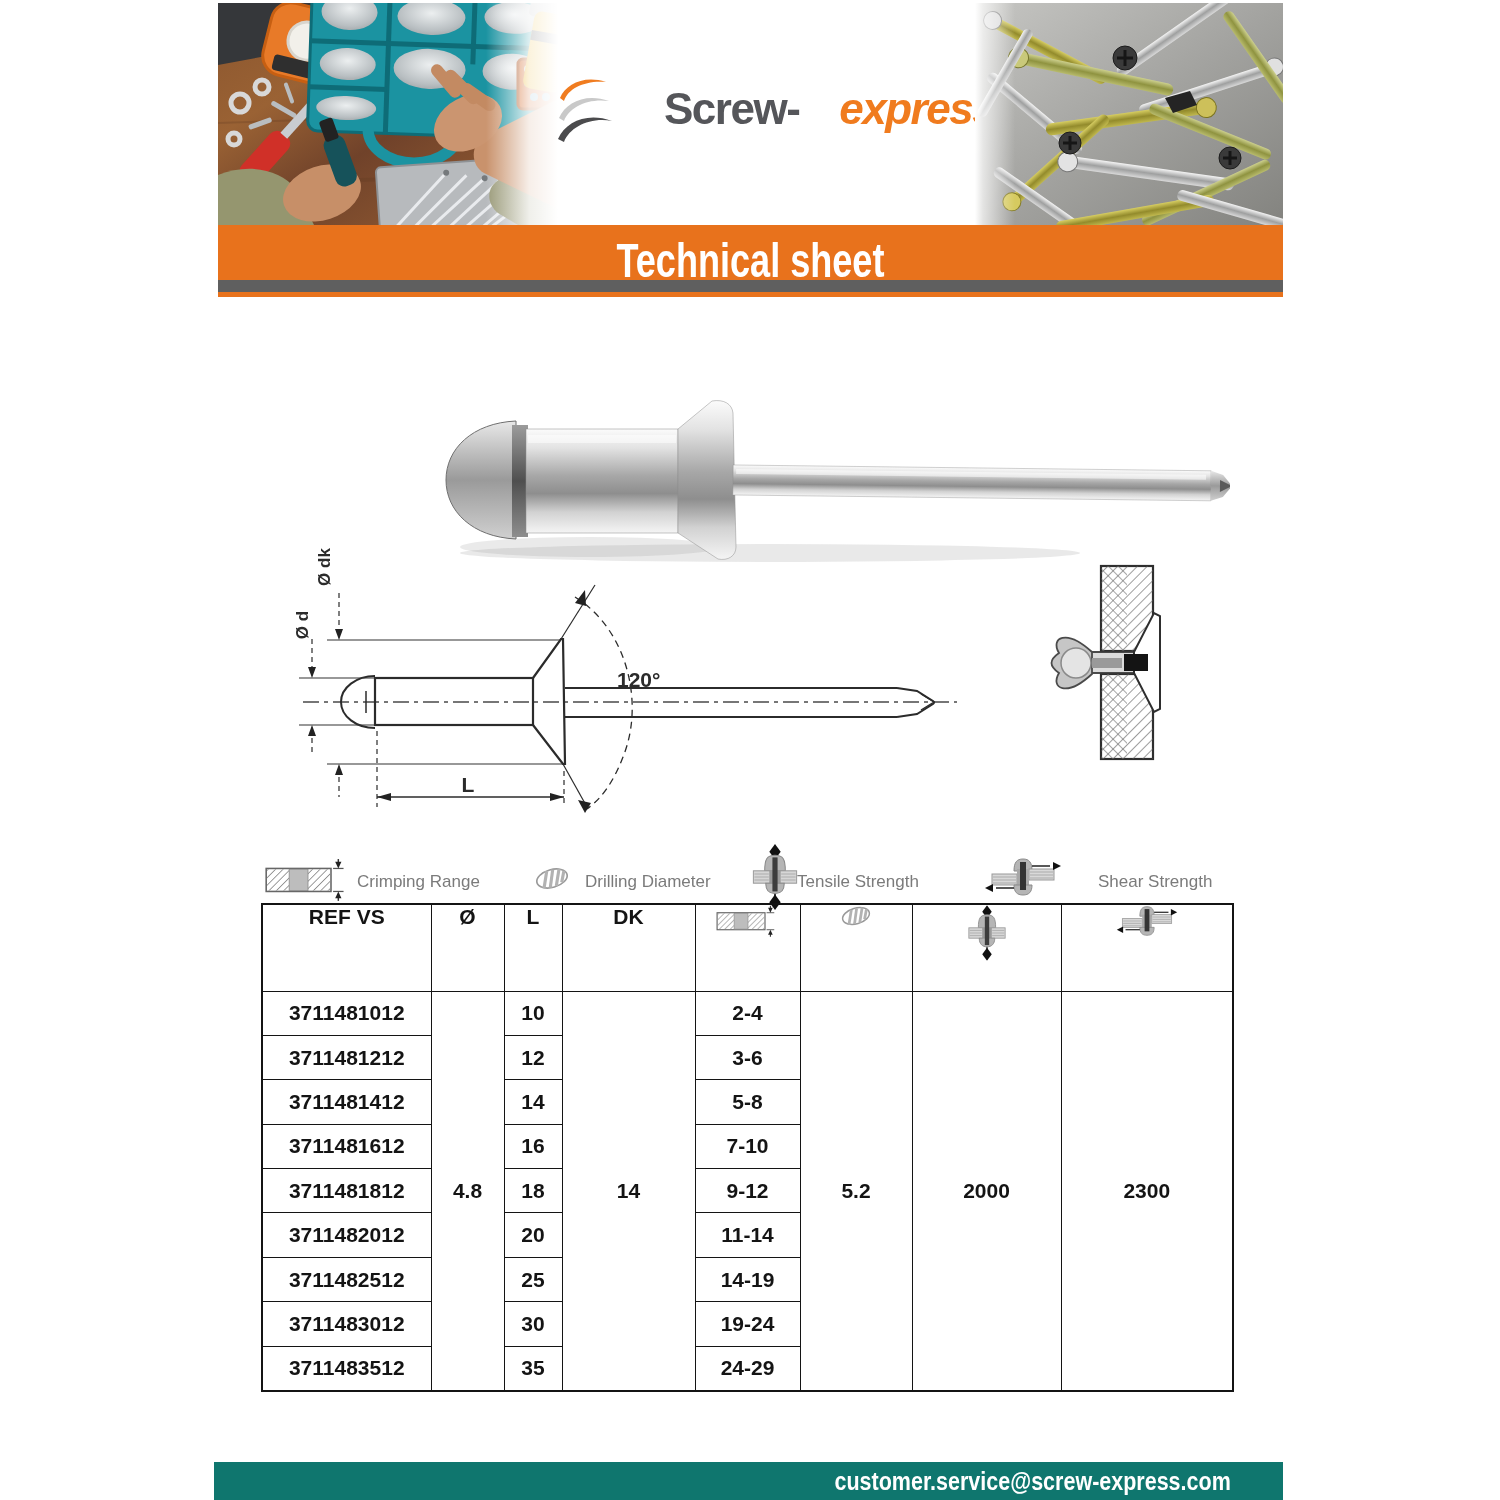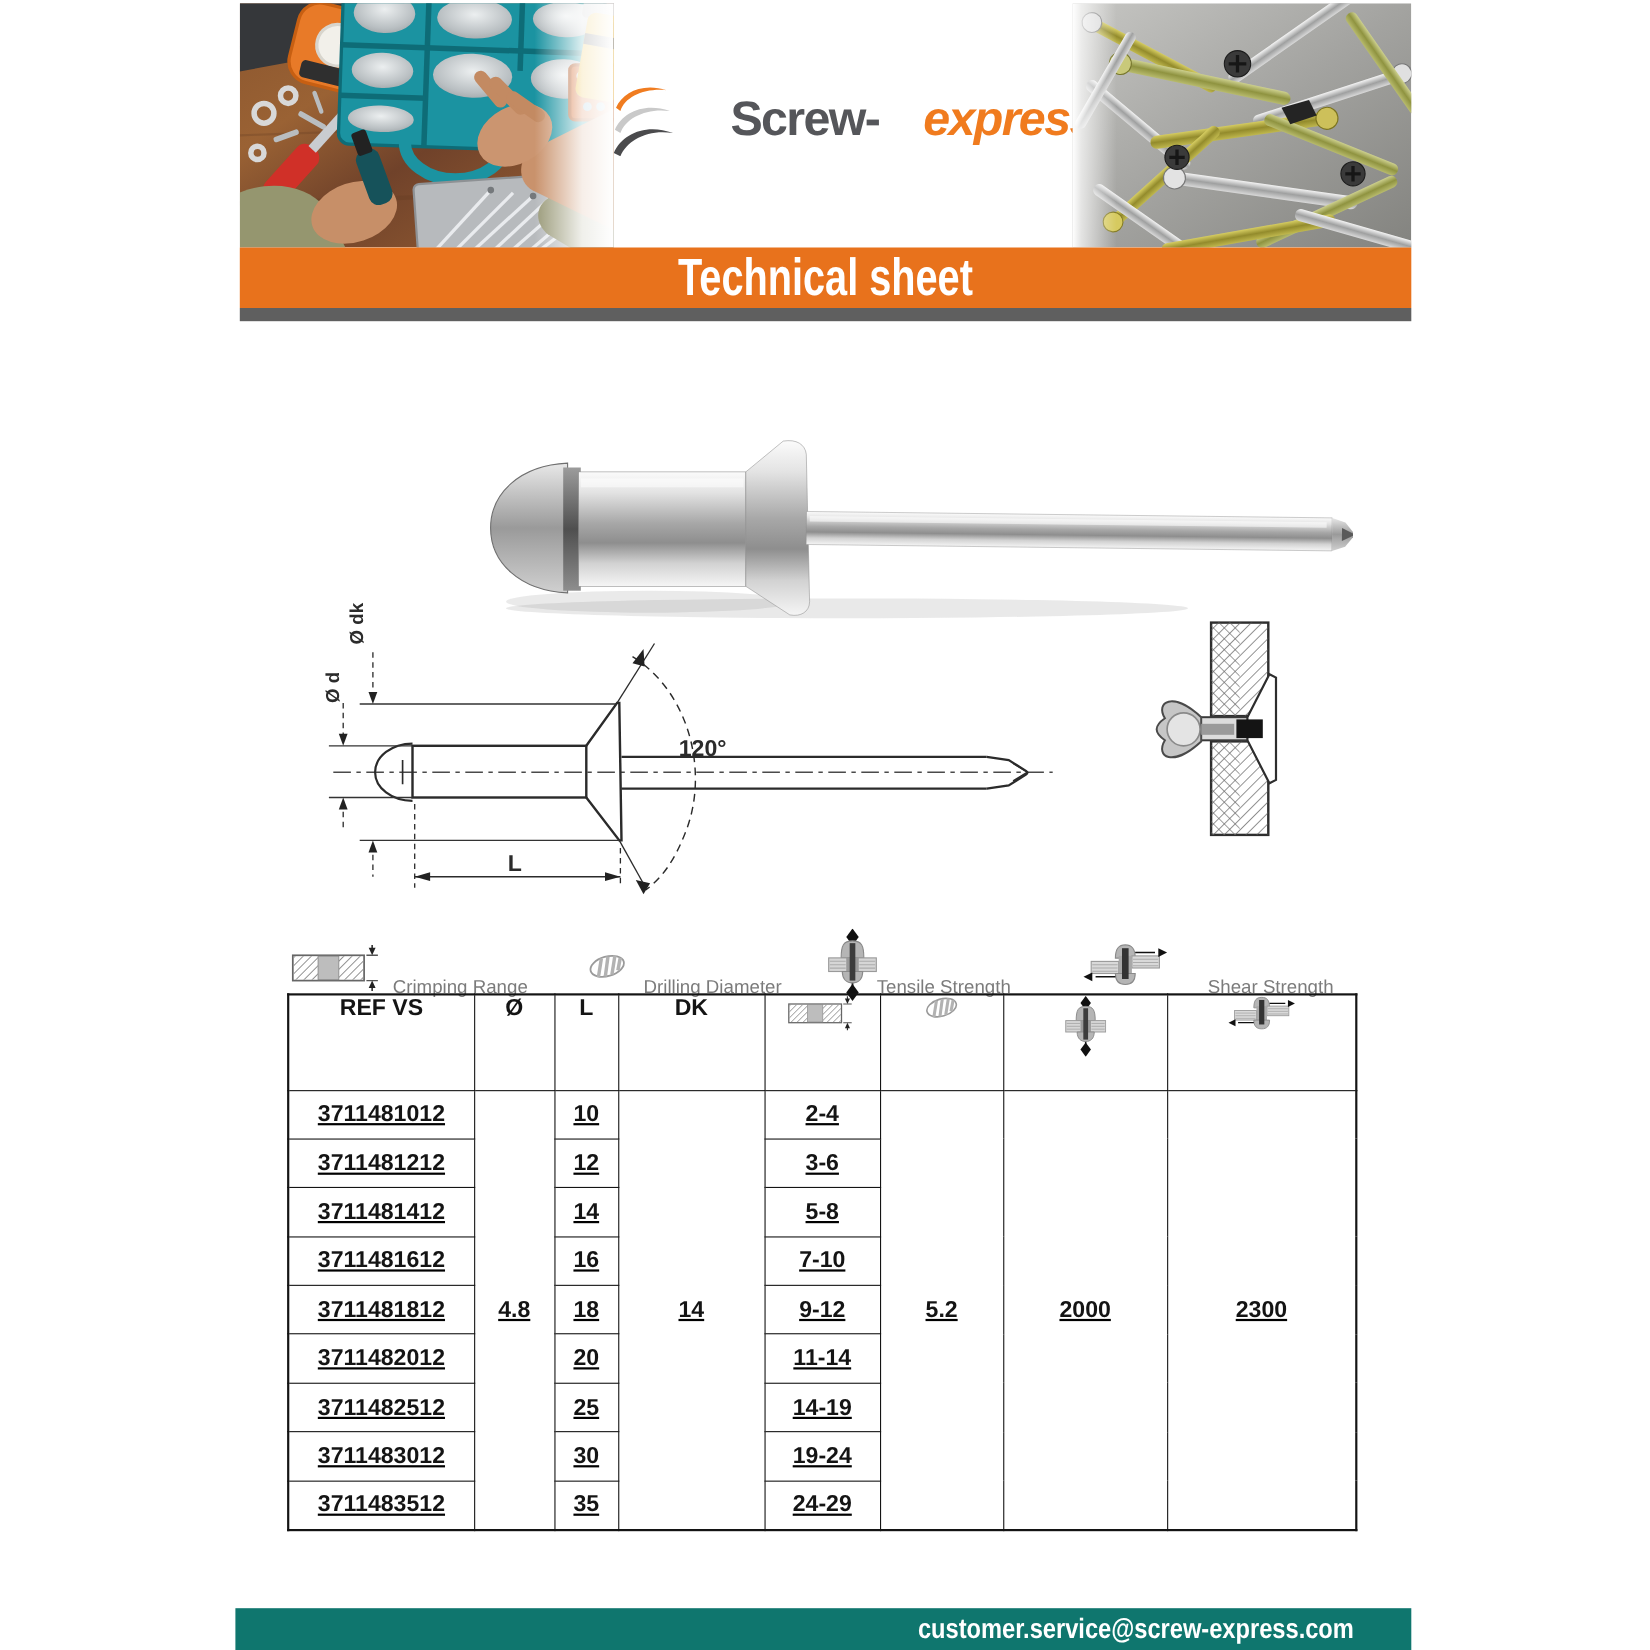--- a/index.html
+++ b/index.html
@@ -7,35 +7,35 @@
         font-family:"Liberation Sans","DejaVu Sans",sans-serif;}
   .abs{position:absolute;}
 
   
   .photo{position:absolute;top:3px;height:222px;overflow:hidden;}
   .logo{position:absolute;left:556px;top:76px;display:flex;align-items:center;gap:10px;}
   .logo-text{font-size:44px;font-weight:bold;letter-spacing:-1.5px;line-height:1;margin-left:40px;}
   .logo-dark{color:#55565a;}
   .logo-orange{color:#f07b1e;font-style:italic;}
 
-  .banner{position:absolute;left:218px;top:225px;width:1065px;height:55px;background:#e8721c;
+  .banner{position:absolute;left:218px;top:225px;width:1065px;height:72px;background:#e8721c;
           display:flex;align-items:center;justify-content:center;}
   .banner-title{color:#ffffff;font-size:44px;font-weight:bold;transform:scale(0.82,1.08);letter-spacing:0px;}
   .banner-sub{position:absolute;left:218px;top:280px;width:1065px;height:12px;background:#5f5f5f;}
 
   
-  .legend-label{position:absolute;color:#7b7b7b;font-size:17px;line-height:20px;white-space:nowrap;margin-top:16px;}
+  .legend-label{position:absolute;color:#7b7b7b;font-size:17px;line-height:20px;white-space:nowrap;}
 
   
   table.spec{position:absolute;left:261px;top:903px;border-collapse:collapse;table-layout:fixed;
              border:2.4px solid #141414;}
   table.spec td,table.spec th{border:1.7px solid #141414;text-align:center;vertical-align:middle;
              font-weight:bold;font-size:21px;color:#141414;padding:0;overflow:hidden;}
   table.spec thead tr{height:87px;}
-  table.spec tbody tr{height:44.4px;text-decoration:underline;}
+  table.spec tbody tr{height:44.4px;}
   table.spec thead th{vertical-align:top;margin-top:25px;}
   .hd-text{padding-top:15px;}
   .hd-ico-crimp{padding-top:20px;}
   .hd-ico-drill{padding-top:19px;}
   .hd-ico-tens{padding-top:6px;}
   .hd-ico-shear{padding-top:19px;}
 
   
   .footer{position:absolute;left:214px;top:1462px;width:1069px;height:38px;background:#0f766e;
           display:flex;align-items:center;justify-content:flex-end;padding:0;box-sizing:border-box;}

